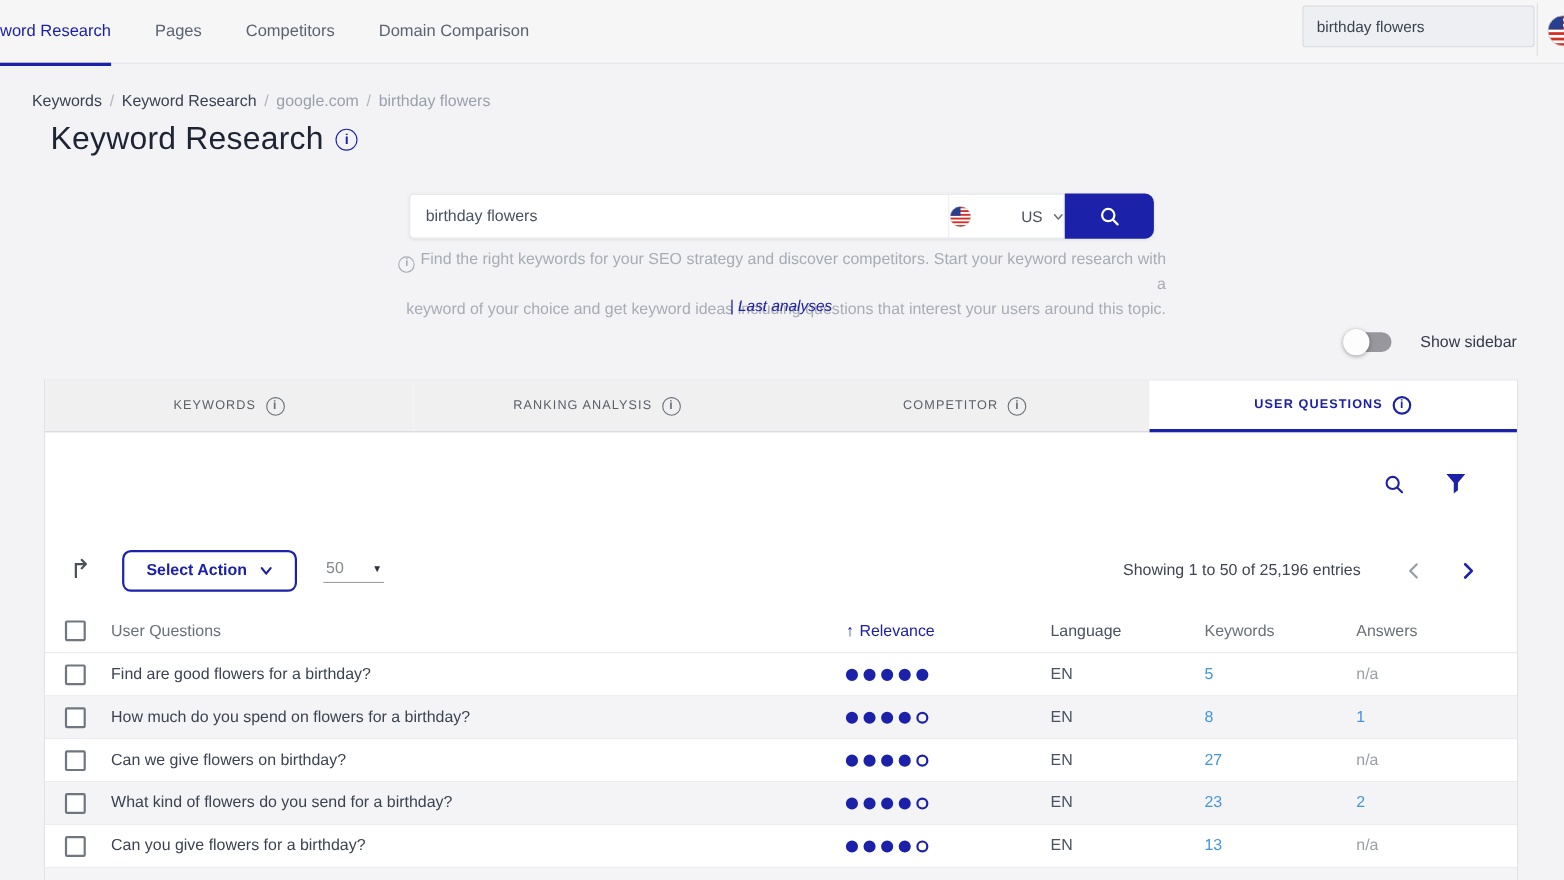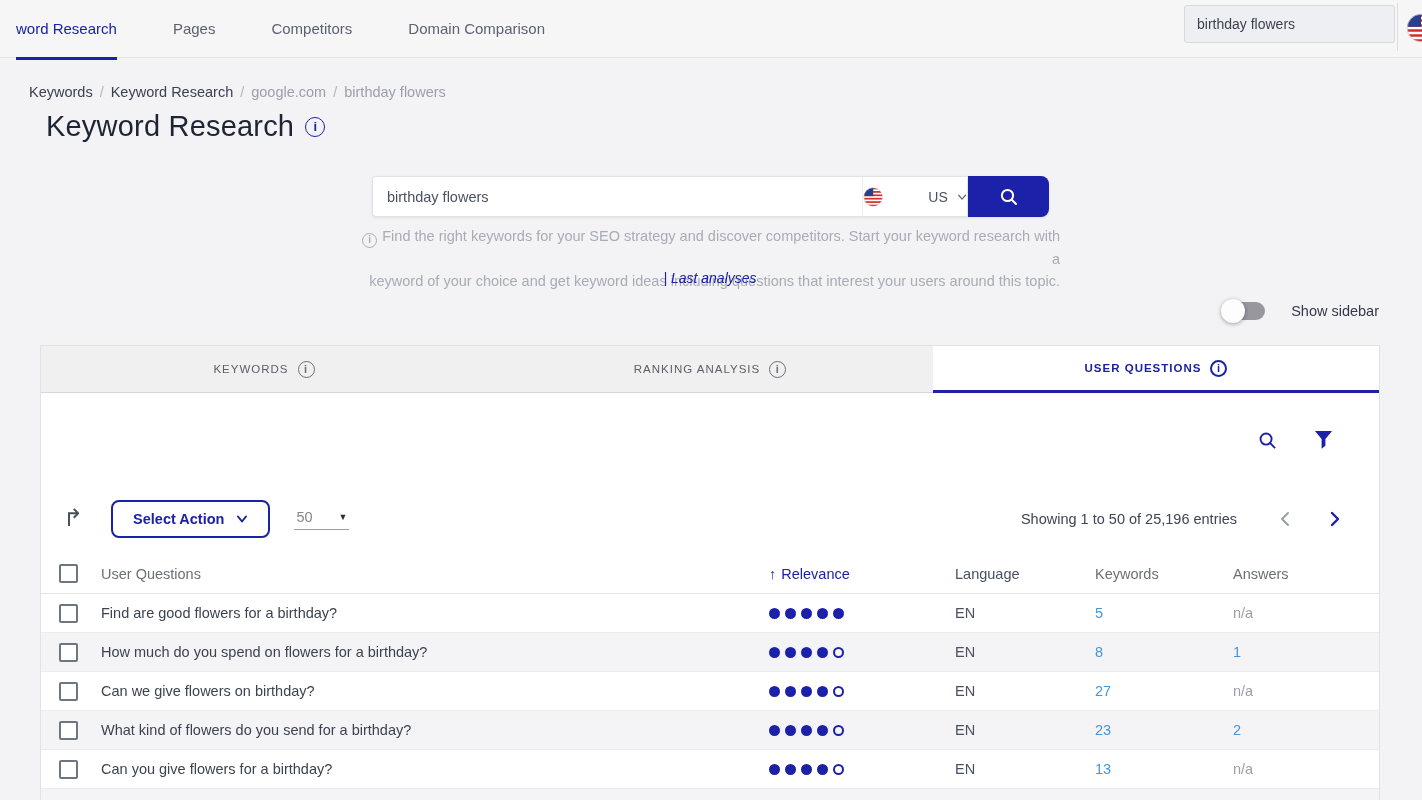--- a/index.html
+++ b/index.html
@@ -11,21 +11,21 @@
     position:relative;
   }
   
   .topbar {
     position:absolute; top:0; left:0; width:1422px; height:58px;
     background:#f6f6f7; border-bottom:1px solid #e3e4e6;
     display:flex; align-items:center;
   }
   .nav-item {
     font-size:15px; color:#5b6270; margin-right:40px; cursor:pointer;
-    position:relative; height:58px; display:flex; align-items:center; white-space:nowrap;margin-left:16px;
+    position:relative; height:58px; display:flex; align-items:center; white-space:nowrap;
   }
   .nav-item.active { color:#1b21a8; }
   .nav-item.active::after {
     content:""; position:absolute; left:0; right:0; bottom:-2px; height:3px; background:#1b21a8;
   }
   .topbar-search {
     position:absolute; right:27px; top:5px; width:211px; height:38px;
     background:#edeff2; border:1px solid #d7d9dc; border-radius:3px;
     font-family:"Liberation Sans", sans-serif;
     font-size:14px; color:#3c4350; padding:0 12px; outline:none;
@@ -255,20 +255,24 @@
 
   <div class="tab-bar">
     <div class="tab">
       <span>KEYWORDS</span>
         <span class="info-icon"></span>
     </div>
     <div class="tab">
       <span>RANKING ANALYSIS</span>
         <span class="info-icon"></span>
     </div>
+    <div class="tab">
+      <span>COMPETITOR</span>
+        <span class="info-icon"></span>
+    </div>
     <div class="tab active">
       <span>USER QUESTIONS</span>
         <span class="info-icon"></span>
     </div>
   </div>
 
   <div class="icons-row">
     <span class="icon-btn">
       <svg width="21" height="21" viewBox="0 0 22 22">
         <circle cx="9.5" cy="9.5" r="5.8" fill="none" stroke="#1b21a8" stroke-width="2"></circle>

